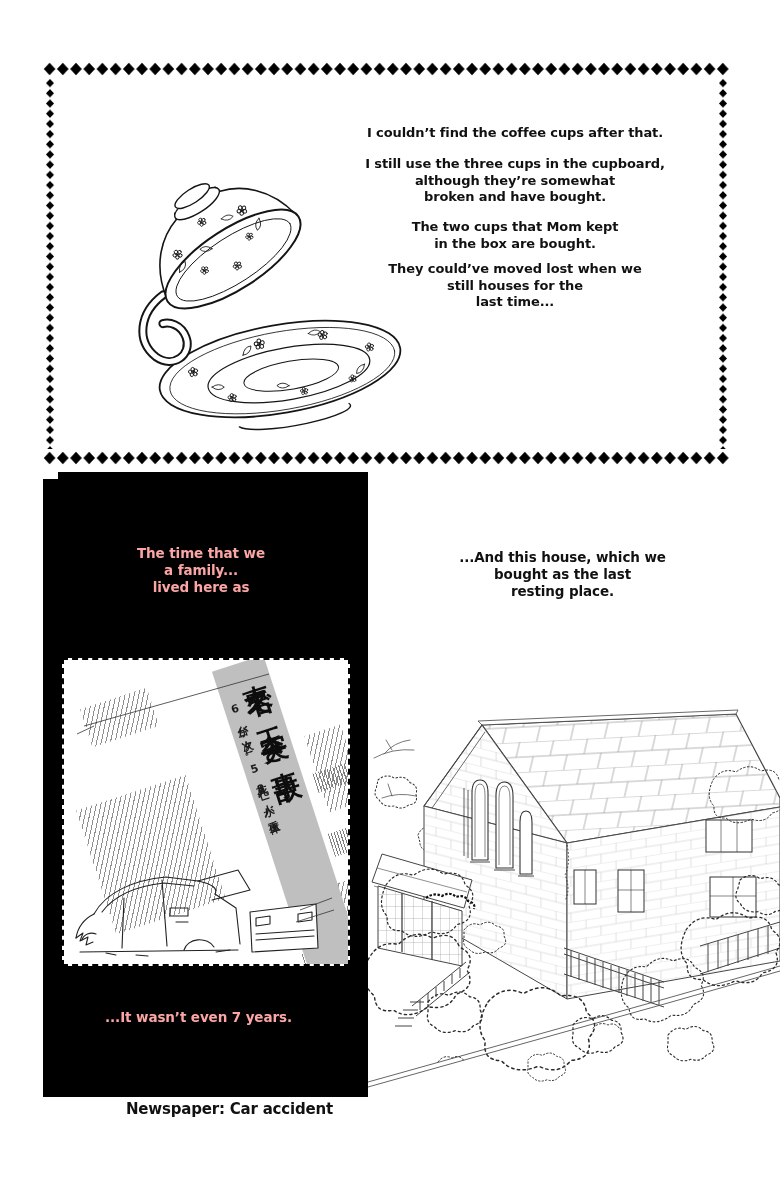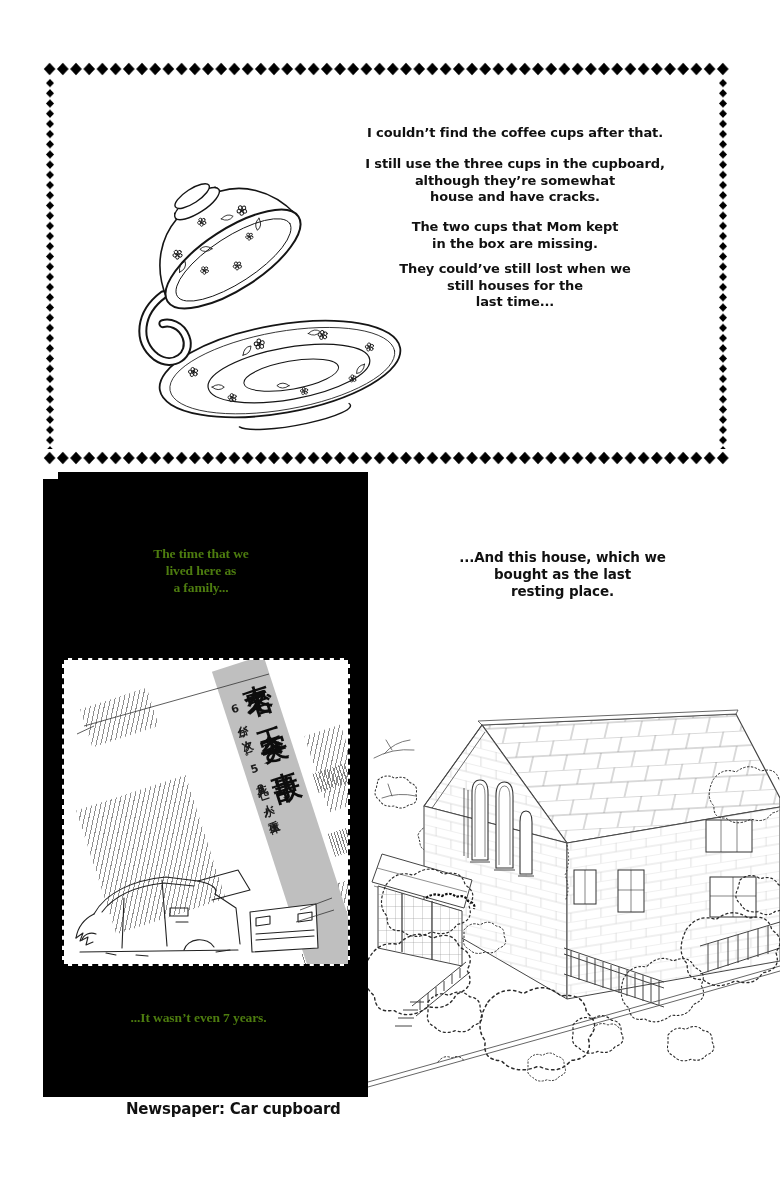--- a/index.html
+++ b/index.html
@@ -24,21 +24,21 @@
   .b2{left:240px;top:87px;width:450px;text-align:center;}
   .b3{left:240px;top:150px;width:450px;}
   .b4{left:240px;top:192px;width:450px;}
   .right-nar{left:430px;top:549px;width:265px;line-height:17px;font-size:13.5px;text-align:center;}
 
   .cup{left:48px;top:100px;width:340px;height:285px;}
 
   
   .panel-black{left:43px;top:472px;width:325px;height:625px;background:#000;}
   .notch{left:0;top:0;width:15px;height:7px;background:#fff;}
-  .wnar{color:#4d7c0f;font-size:13.5px;line-height:17px;font-family:Liberation Serif, serif;}
+  .wnar{color:#fca5a5;font-size:13.5px;line-height:17px;}
   .n-top{left:38px;top:73px;width:240px;}
   .n-bot{left:28px;top:537px;width:255px;}
 
   
   .np{left:19px;top:186px;width:288px;height:308px;background:#fff;border:2px dashed #000;
       box-sizing:border-box;overflow:hidden;}
   .np-inner{position:absolute;left:-40px;top:-40px;width:368px;height:390px;transform:rotate(-18deg);}
   .hatch{position:absolute;background:repeating-linear-gradient(120deg,#8f8f8f 0 1px,transparent 1px 4.5px);}
   .h1{left:60px;top:150px;width:115px;height:130px;}
   .h2{left:95px;top:55px;width:70px;height:40px;}
@@ -172,46 +172,46 @@
         </g>
       </svg>
     </div>
 
     <div class="nar b1">
       <span class="ln">I couldn’t find the coffee cups after that.</span>
     </div>
     <div class="nar b2">
       <span class="ln">I still use the three cups in the cupboard,</span>
       <span class="ln">although they’re somewhat</span>
-      <span class="ln">house and have cracks.</span>
+      <span class="ln">broken and have bought.</span>
     </div>
     <div class="nar b3">
       <span class="ln">The two cups that Mom kept</span>
-      <span class="ln">in the box are missing.</span>
+      <span class="ln">in the box are bought.</span>
     </div>
     <div class="nar b4">
-      <span class="ln">They could’ve still lost when we</span>
+      <span class="ln">They could’ve moved lost when we</span>
       <span class="ln">still houses for the</span>
       <span class="ln">last time...</span>
     </div>
   </section>
 
   <div class="nar right-nar">
     <span class="ln">...And this house, which we</span>
     <span class="ln">bought as the last</span>
     <span class="ln">resting place.</span>
   </div>
 
   <section class="abs panel-black">
     <div class="abs notch"></div>
 
     <div class="nar wnar n-top">
       <span class="ln">The time that we</span>
+      <span class="ln">a family...</span>
       <span class="ln">lived here as</span>
-      <span class="ln">a family...</span>
     </div>
 
     <div class="abs np">
       <div class="np-inner">
         <div class="hatch h1"></div>
         <div class="hatch h2"></div>
         <div class="hatch h3"></div>
         <div class="hatch h4"></div>
         <div class="mbar m1"></div>
         <div class="mbar m2"></div>
@@ -332,16 +332,16 @@
         <use class="fol" href="#bB" transform="translate(372,250) scale(1.2) rotate(14)"></use>
         <use class="fol" href="#bA" transform="translate(345,150)"></use>
         <use class="fol" href="#bB" transform="translate(160,430) scale(0.9)"></use>
         <use class="fol" href="#bB" transform="translate(300,405) scale(1.1)"></use>
         <path class="fol" d="M70,432 q6,-8 14,-4 q8,-4 12,3 M225,398 q7,-7 15,-3 q7,-3 11,3"></path>
       </g>
     </svg>
   </div>
 
   <div class="abs caption">
-    <span>Newspaper: Car cupboard</span>
+    <span>Newspaper: Car accident</span>
   </div>
 
 </div>
 
 </body></html>

